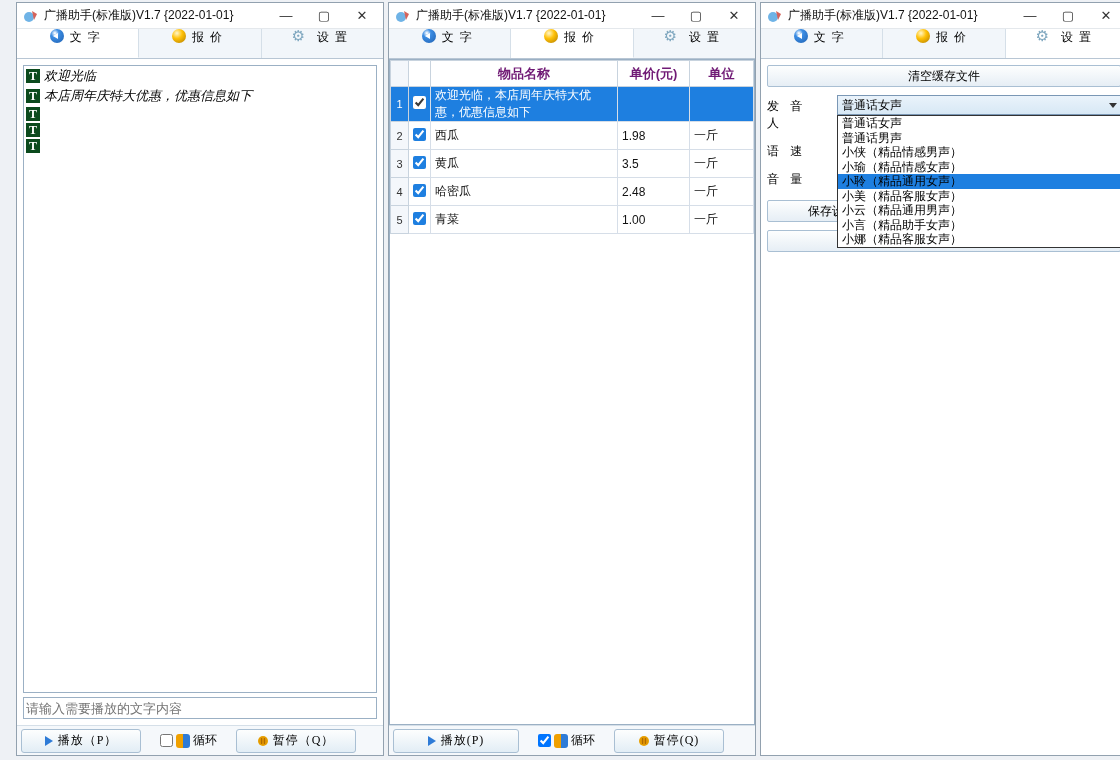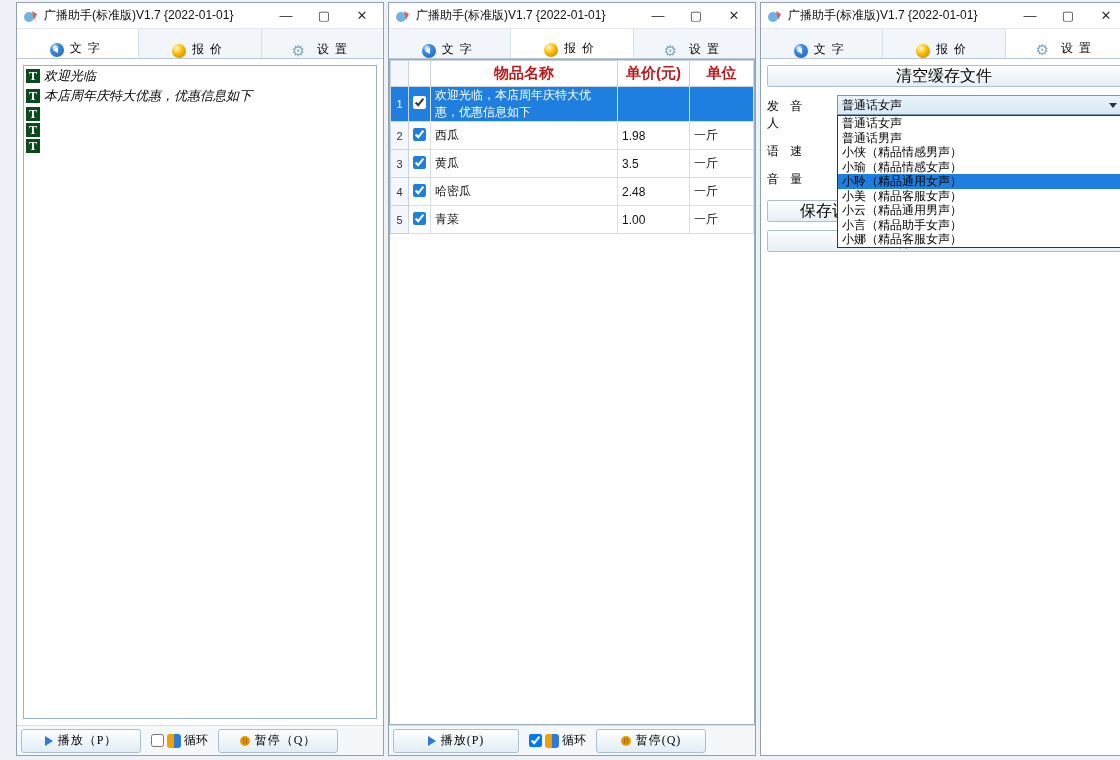--- a/index.html
+++ b/index.html
@@ -49,21 +49,21 @@
 
   .tabs {
     display:flex;
     height:30px;
     background:#f5f8fb;
     border-bottom:1px solid #b8c6d4;
   }
   .tab {
     flex:1;
     display:flex;
-    align-items:flex-end;
+    align-items:flex-start;
     justify-content:center;
     gap:6px;
     border-right:1px solid #d5dfe8;
     background:#f2f6fa;
     cursor:pointer;
     letter-spacing:6px;
     color:#000;
   }
   .tab:last-child{border-right:none;}
   .tab.active {
@@ -133,21 +133,21 @@
   .w1-input {
     border:1px solid #9bb0c4;
     height:22px;
     font-size:13px;
     padding:0 2px;
     color:#888;
   }
   .btnrow {
     display:flex;
     align-items:center;
-    gap:10px;
+    gap:19px;
     height:30px;
     background:#f5f8fb;
     border-top:1px solid #d5dfe8;
     padding:0 4px;
   }
   .btn {
     flex:0 0 auto;
     width:120px;height:24px;
     background:linear-gradient(#fdfefe,#e2edf5);
     border:1px solid #a9bfd3;
@@ -186,42 +186,42 @@
   .grid {
     flex:1;
     border:1px solid #9bb0c4;
     margin:0;
     background:#fff;
     overflow:auto;
   }
   .grid table{width:100%;border-collapse:collapse;table-layout:fixed;}
   .grid th{
     background:#fff;border:1px solid #c8d3de;height:26px;font-weight:bold;
-    font-size:15px;color:#b91c1c;text-align:center;
+    font-size:13px;color:#701a75;text-align:center;
   }
   .grid td{
     border:1px solid #d6dee8;height:28px;
     padding:0 4px;font-size:12px;color:#111;
   }
   .grid .rownum{
     width:18px;text-align:center;background:#f4f7fb;border:1px solid #c8d3de;
     font-size:11px;color:#333;
   }
   .grid .chk{width:22px;text-align:center;}
   .grid tr.sel td{background:#1e7fe0;color:#fff;}
   .grid input[type=checkbox]{accent-color:#1e7fe0;width:13px;height:13px;}
   .grid tr.sel input[type=checkbox]{accent-color:#fff;}
 
   
   .w3-body{flex:1;padding:6px;display:flex;flex-direction:column;gap:8px;}
   .widebtn{
     height:22px;background:linear-gradient(#fdfefe,#e6eef5);
     border:1px solid #a9bfd3;border-radius:2px;
     display:flex;align-items:center;justify-content:center;
-    cursor:pointer;font-size:16px;
+    cursor:pointer;font-size:12px;
   }
   .formrow{display:flex;align-items:flex-start;gap:10px;}
   .formrow .lbl{width:60px;letter-spacing:4px;padding-top:3px;}
   .combo{
     position:relative;flex:1;border:1px solid #7a97b5;height:20px;
     background:linear-gradient(#eaf3fb,#d7e8f5);
     display:flex;align-items:center;padding:0 16px 0 4px;
   }
   .combo::after{
     content:"";position:absolute;right:3px;top:7px;
@@ -290,20 +290,21 @@
         </div>
       <div class="w1-row">
           <span class="t-badge">T</span>
           <span></span>
         </div>
       <div class="w1-row">
           <span class="t-badge">T</span>
           <span></span>
         </div>
     </div>
+    <input class="w1-input" placeholder="请输入需要播放的文字内容" style="">
   </div>
   <div class="btnrow">
     <div class="btn">
         <span class="ic-play"></span>
         <span>播放（P）</span>
       </div>
     <div class="loop">
         <input type="checkbox" style="">
         <span class="loop-icon"></span>
         <span>循环</span>

